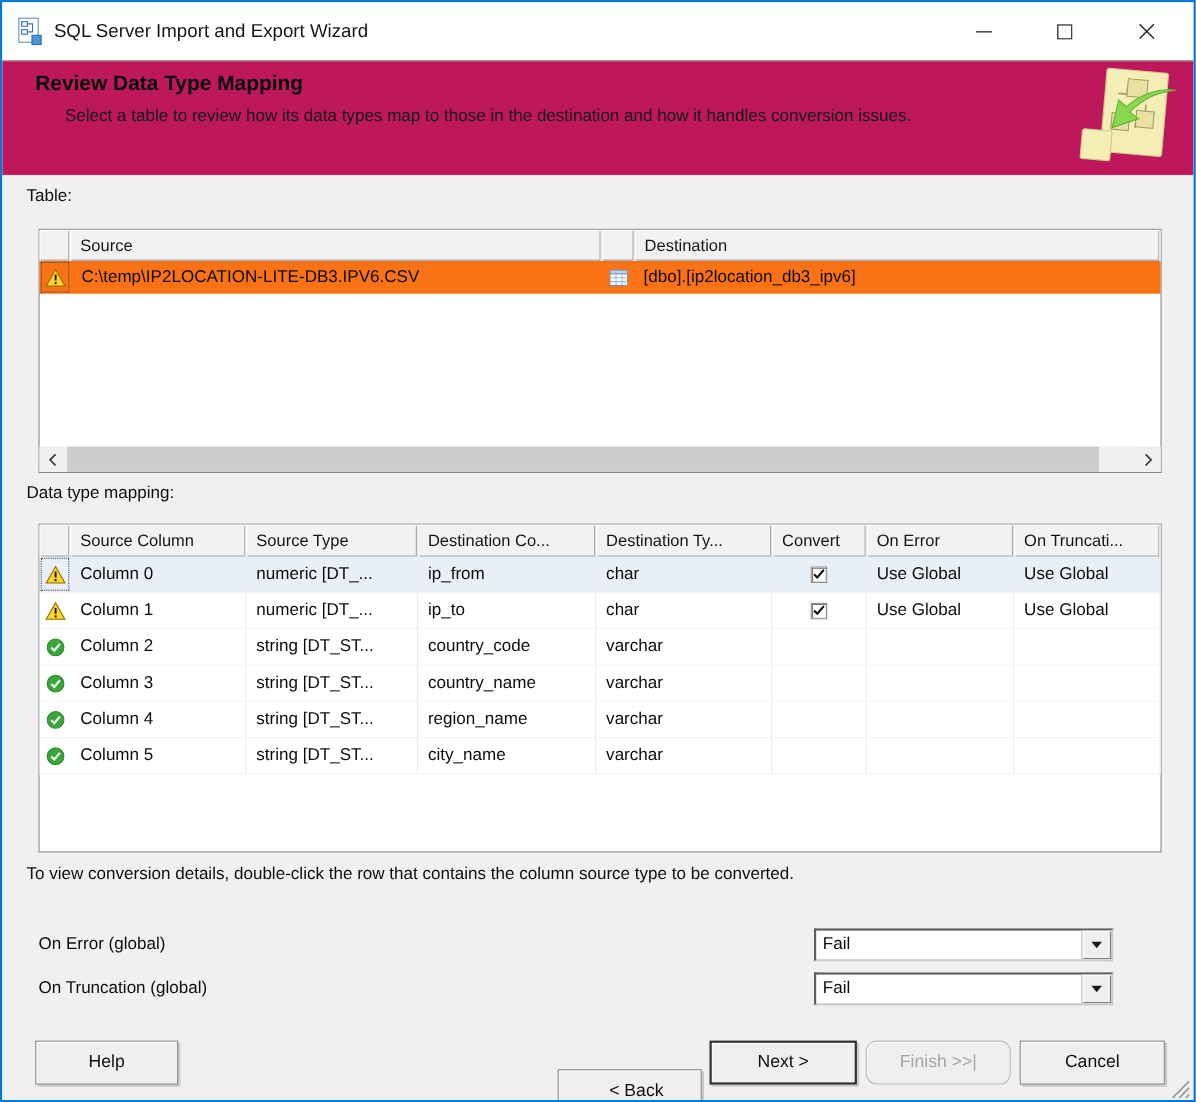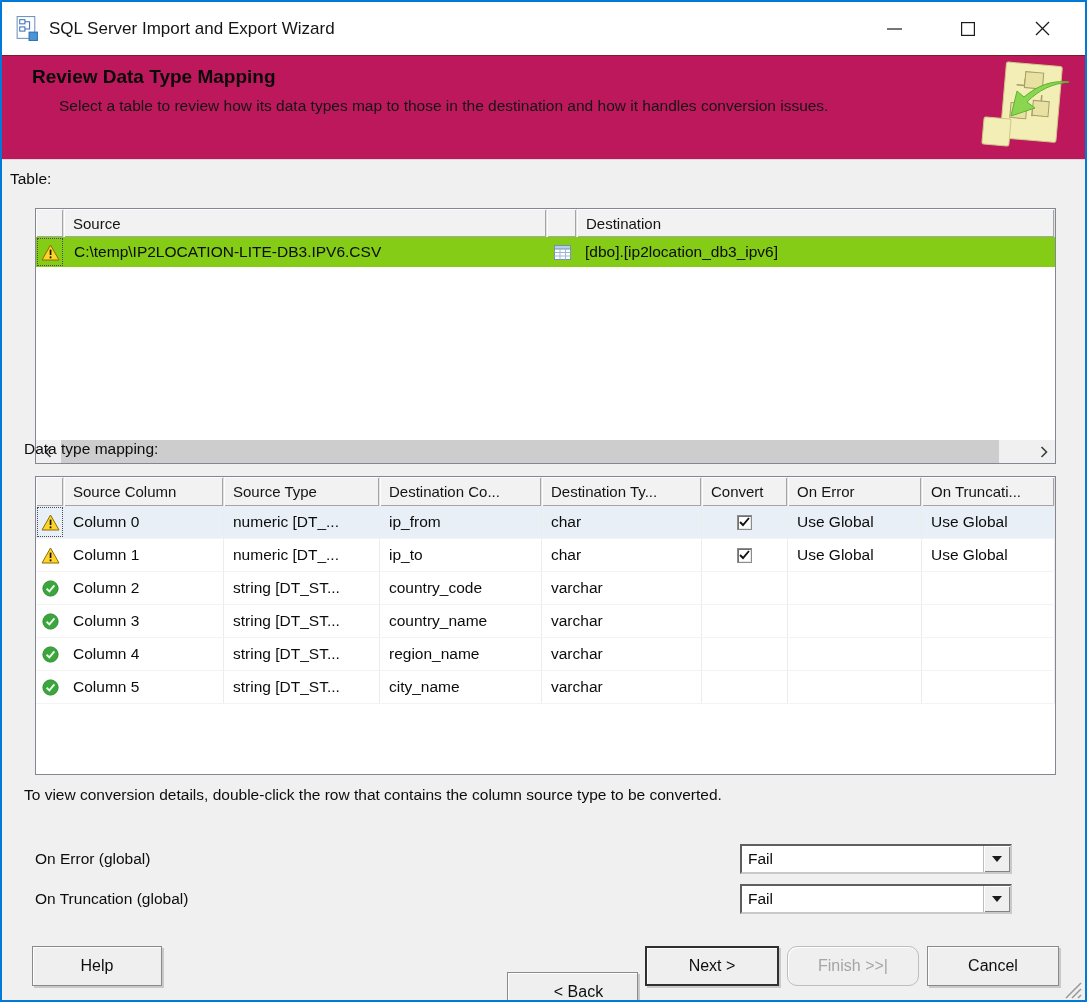--- a/index.html
+++ b/index.html
@@ -41,21 +41,21 @@
     display:flex; align-items:center; padding-left:9px;
     box-shadow: inset 1px 1px 0 #fdfdfd, inset -1px -1px 0 #a5a5a5;
     border-right:1px solid #e2e2e2; overflow:hidden; white-space:nowrap;
   }
   .w-t1icon{ width:28px; flex:0 0 28px; padding-left:0; }
   .w-t1src { width:483px; flex:0 0 483px; }
   .w-t1mid { width:30px; flex:0 0 30px; padding-left:0; }
   .w-t1dst { flex:1 1 auto; }
 
   .t1-row{
-    display:flex; height:30px; align-items:center; background:#84cc16; font-size:15.5px; color:#0c0c0c;
+    display:flex; height:30px; align-items:center; background:#f97316; font-size:15.5px; color:#0c0c0c;
   }
   .icon-cell{ width:28px; flex:0 0 28px; height:100%; display:flex; align-items:center; justify-content:center; }
   .focus-cell{ outline:1px dotted #4c4c4c; outline-offset:-2px; }
   .t1-src{ width:483px; flex:0 0 483px; padding-left:10px; overflow:hidden; white-space:nowrap; }
   .t1-mid{ width:30px; flex:0 0 30px; display:flex; align-items:center; justify-content:center; }
   .t1-dst{ flex:1; padding-left:8px; overflow:hidden; white-space:nowrap; }
 
   
   .hscroll{ position:absolute; left:0; right:0; bottom:0; height:23px; background:#f0f0f0; display:flex; align-items:stretch; }
   .sb-arrow{ width:23px; flex:0 0 23px; display:flex; align-items:center; justify-content:center; background:#f0f0f0; }
@@ -156,23 +156,23 @@
         <rect x="66" y="40" width="16" height="15" fill="#e8e1a2" stroke="#a59d68"></rect>
         <rect x="44" y="44" width="16" height="15" fill="#e8e1a2" stroke="#a59d68"></rect>
       </g>
       <rect x="16" y="58" width="27" height="27" rx="2" fill="#f3eeb6" stroke="#cfc888" transform="rotate(5 29 71)"></rect>
       <path d="M102 22 C 84 24, 72 30, 60 42 L 68 48 L 44 56 L 50 31 L 57 37 C 70 26, 84 20, 102 22 Z" fill="#8ad650" stroke="#5db32e" stroke-width="1"></path>
     </svg>
   </div>
 
   <div class="content">
 
-    <div class="lbl" style="left:8px; top:10px;text-align:right;">Table:</div>
-
-    <div class="panel" style="left:33px; top:48px; width:1021px; height:256px;">
+    <div class="lbl" style="left:22px; top:10px;text-align:right;">Table:</div>
+
+    <div class="panel" style="left:33px; top:48px; width:1021px; height:222px;">
       <div class="hrow" style="height:28px;">
         <div class="hc w-t1icon"></div>
         <div class="hc w-t1src">Source</div>
         <div class="hc w-t1mid"></div>
         <div class="hc w-t1dst">Destination</div>
       </div>
       <div class="t1-row">
         <div class="icon-cell focus-cell">
           <svg width="19" height="17" viewBox="0 0 19 17">
             <path d="M9.5 1 L18 16 H1 Z" fill="#ffd42a" stroke="#8a6d00" stroke-width="1"></path>

